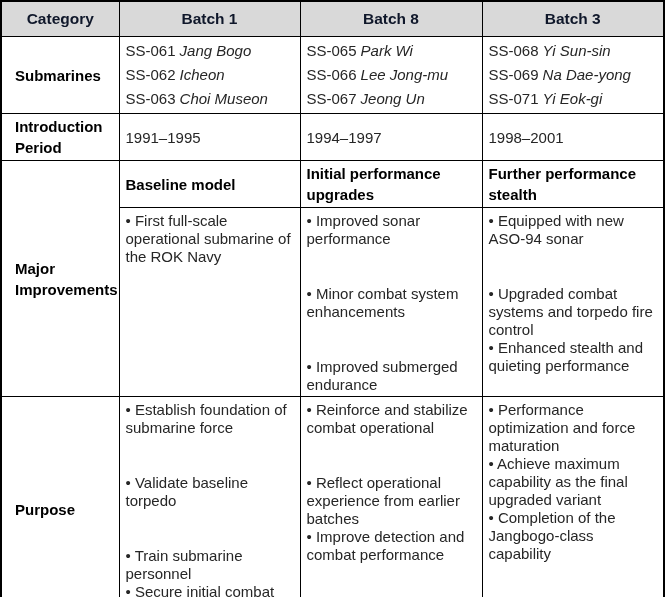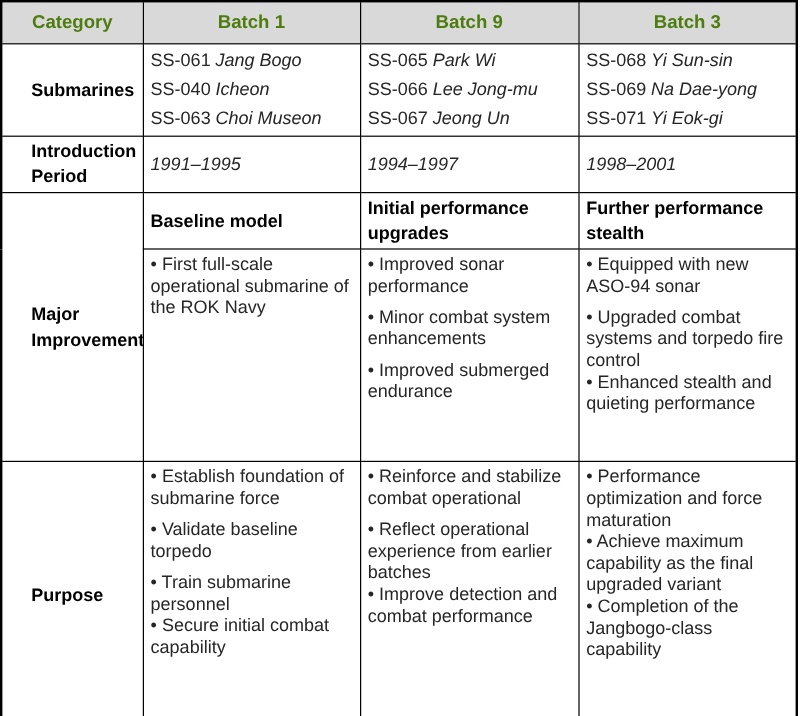--- a/index.html
+++ b/index.html
@@ -25,70 +25,70 @@
     font-size: 15px;
     font-weight: normal;
     text-align: left;
     padding: 2px 6px;
     overflow: hidden;
   }
   tr.hdr th {
     background: var(--header-bg, #d9d9d9);
     font-weight: bold;
     text-align: center;
-    color: #4d7c0f;
+    color: #0f172a;
     height: 30px;
     font-size: 15.5px;
     vertical-align: middle;
   }
   th.cat-label {
     font-weight: bold;
     color: #000;
     vertical-align: middle;
-    padding-left: 24px;
+    padding-left: 13px;
     line-height: 21px;
   }
   tr.row-subs td { height: 67px; vertical-align: middle; line-height: 24px; }
-  tr.row-intro td { height: 41px; vertical-align: middle; font-style: italic; }
+  tr.row-intro td { height: 41px; vertical-align: middle; }
   tr.row-imp-title td {
     height: 40px; vertical-align: middle;
     font-weight: bold; color: #000; line-height: 21px;
   }
   tr.row-imp-bullets td { height: 172px; vertical-align: top; }
   tr.row-purpose td { height: 219px; vertical-align: top; }
   .bullets { line-height: 18px; padding-top: 2px; }
   .bullet { margin: 0; }
-  .bullet.gap { margin-top: 8px; }
+  .bullet.gap { margin-top: 37px; }
   .sub-line { white-space: nowrap; }
   .sub-name { font-style: italic; padding-left: 4px; }
 </style>
 </head>
 <body style="color: rgb(38, 38, 38);">
 
 <table class="cmp">
   <colgroup>
     <col class="c-cat">
       <col class="c-b1">
       <col class="c-b2">
       <col class="c-b3">
   </colgroup>
 
   <tbody>
       <tr class="hdr">
     <th>Category</th>
     <th>Batch 1</th>
-    <th>Batch 9</th>
+    <th>Batch 8</th>
     <th>Batch 3</th>
   </tr>
 
   <tr class="row-subs">
     <th class="cat-label">Submarines</th>
     <td>
       <div class="sub-line"><span>SS-061</span><span class="sub-name">Jang Bogo</span></div>
-      <div class="sub-line"><span>SS-040</span><span class="sub-name">Icheon</span></div>
+      <div class="sub-line"><span>SS-062</span><span class="sub-name">Icheon</span></div>
       <div class="sub-line"><span>SS-063</span><span class="sub-name">Choi Museon</span></div>
     </td>
     <td>
       <div class="sub-line"><span>SS-065</span><span class="sub-name">Park Wi</span></div>
       <div class="sub-line"><span>SS-066</span><span class="sub-name">Lee Jong-mu</span></div>
       <div class="sub-line"><span>SS-067</span><span class="sub-name">Jeong Un</span></div>
     </td>
     <td>
       <div class="sub-line"><span>SS-068</span><span class="sub-name">Yi Sun-sin</span></div>
       <div class="sub-line"><span>SS-069</span><span class="sub-name">Na Dae-yong</span></div>

